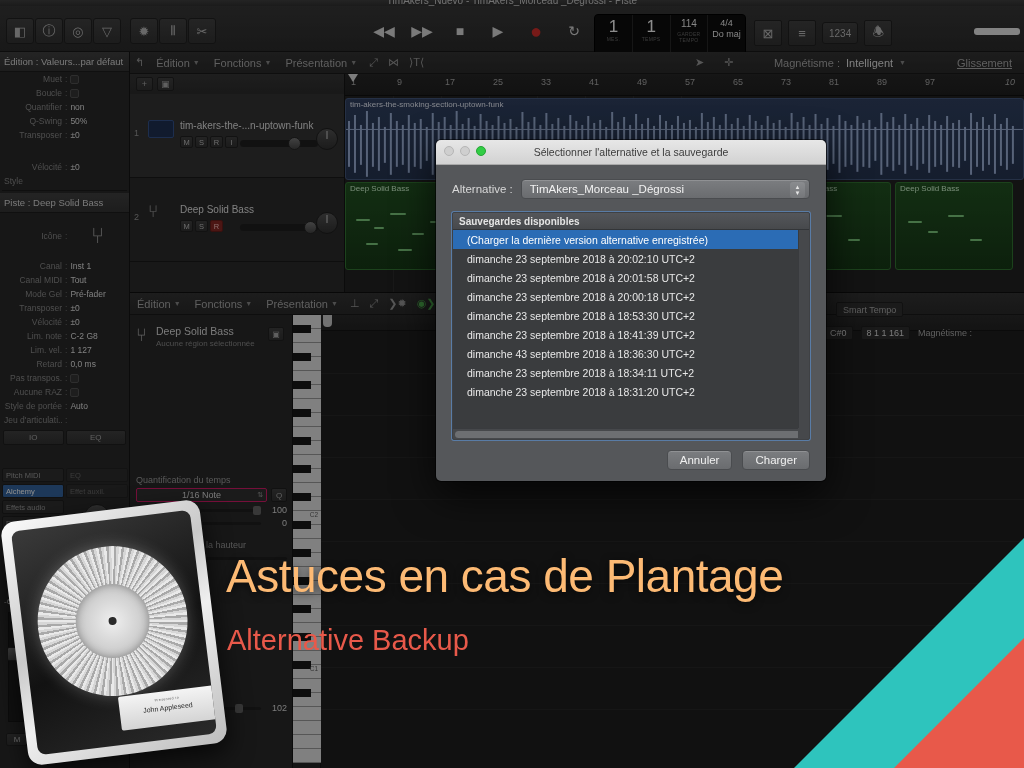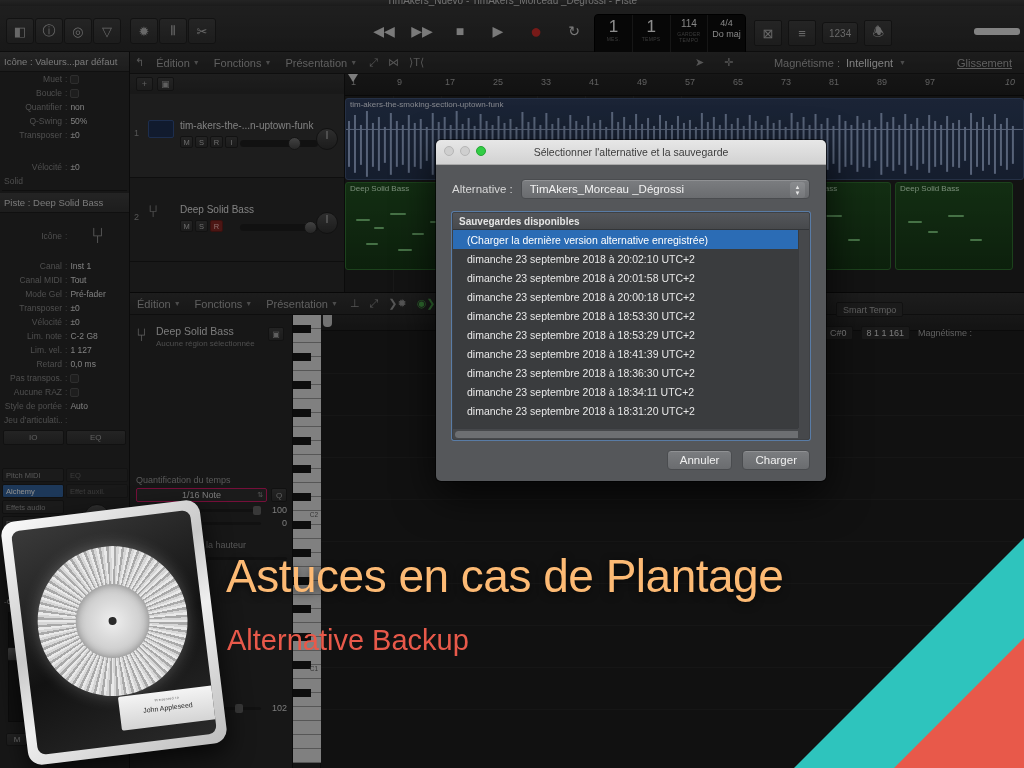--- a/index.html
+++ b/index.html
@@ -401,21 +401,21 @@
         <span class="caret">▼</span>
       </div>
       <div style="position:absolute; right:12px;text-decoration:underline;">Glissement</div>
       <div style="position:absolute; left:560px; display:flex; gap:10px;">
         <span class="tool-ic">➤</span>
         <span class="tool-ic">✛</span>
       </div>
     </div>
 
     <div class="inspector">
-      <div class="insp-head">Icône : Valeurs...par défaut</div>
+      <div class="insp-head">Édition : Valeurs...par défaut</div>
       <div class="insp-row">
         <span class="insp-lbl">Muet</span>
         <span class="insp-sep">:</span>
         <span class="chkbx"></span>
       </div>
       <div class="insp-row">
         <span class="insp-lbl">Boucle</span>
         <span class="insp-sep">:</span>
         <span class="chkbx"></span>
       </div>
@@ -434,21 +434,21 @@
         <span class="insp-sep">:</span>
         <span class="insp-val">±0</span>
       </div>
       <div class="insp-row" style="height:18px;"></div>
       <div class="insp-row">
         <span class="insp-lbl">Vélocité</span>
         <span class="insp-sep">:</span>
         <span class="insp-val">±0</span>
       </div>
       <div class="insp-row">
-        <span class="insp-lbl" style="text-align:left;">Solid</span>
+        <span class="insp-lbl" style="text-align:left;">Style</span>
       </div>
 
       <div class="insp-div"></div>
       <div class="insp-head">Piste :  Deep Solid Bass</div>
 
       <div class="insp-row" style="height:46px;">
         <span class="insp-lbl">Icône</span>
         <span class="insp-sep">:</span>
         <span class="icon-cell" style="flex:1;">⑂</span>
       </div>
@@ -932,23 +932,22 @@
       </div>
 
       <div class="list-wrap">
         <div class="list-head">Sauvegardes disponibles</div>
         <div class="list-body">
           <div class="litem sel">(Charger la dernière version alternative enregistrée)</div>
           <div class="litem">dimanche 23 septembre 2018 à 20:02:10 UTC+2</div>
           <div class="litem">dimanche 23 septembre 2018 à 20:01:58 UTC+2</div>
           <div class="litem">dimanche 23 septembre 2018 à 20:00:18 UTC+2</div>
           <div class="litem">dimanche 23 septembre 2018 à 18:53:30 UTC+2</div>
-          <div class="litem">dimanche 23 septembre 2018 à 18:53:29 UTC+2</div>
           <div class="litem">dimanche 23 septembre 2018 à 18:41:39 UTC+2</div>
-          <div class="litem">dimanche 23 septembre 2018 à 18:36:30 UTC+2</div>
+          <div class="litem">dimanche 43 septembre 2018 à 18:36:30 UTC+2</div>
           <div class="litem">dimanche 23 septembre 2018 à 18:34:11 UTC+2</div>
           <div class="litem">dimanche 23 septembre 2018 à 18:31:20 UTC+2</div>
         </div>
         <div class="vscroll"></div>
         <div class="hscroll">
           <div class="hthumb"></div>
         </div>
         <div class="corner"></div>
       </div>
     </div>

